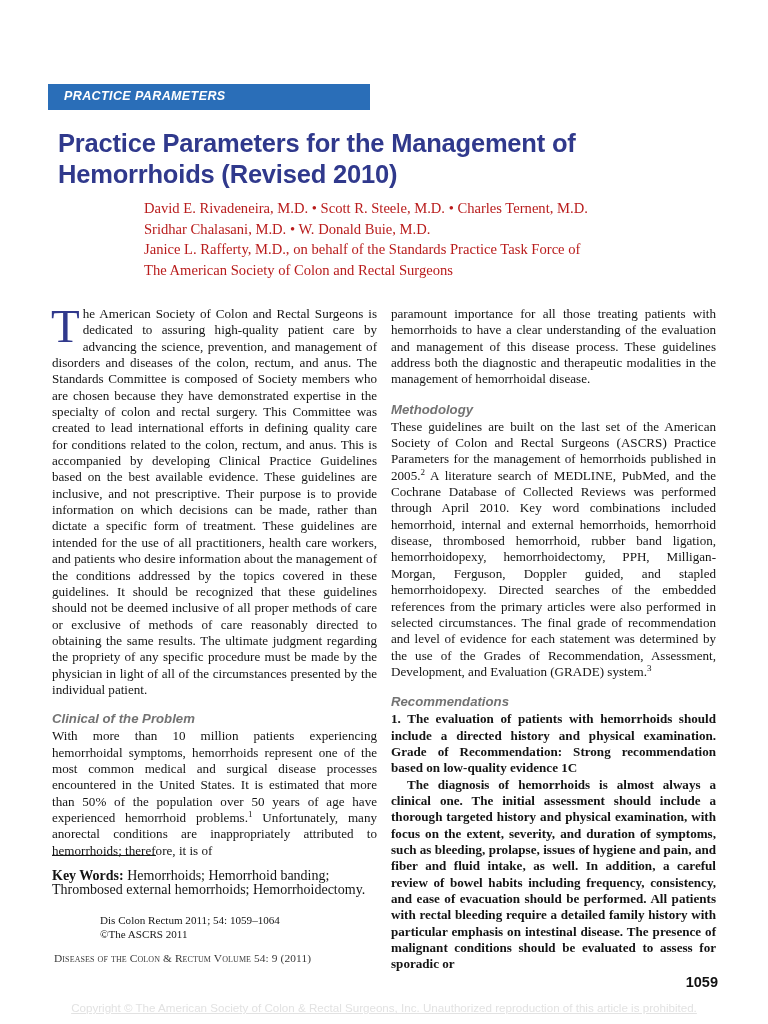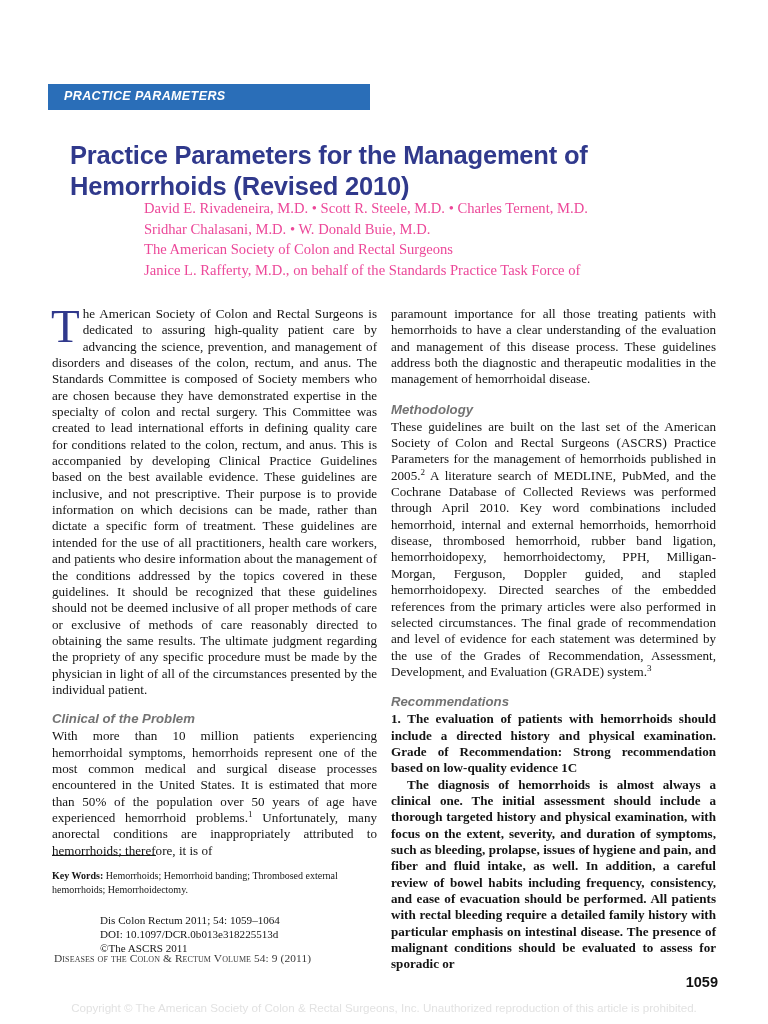--- a/index.html
+++ b/index.html
@@ -49,31 +49,31 @@
     position: absolute;
     left: 54px;
     top: 124px;
     width: 620px;
     font-family: "Liberation Sans", "DejaVu Sans", sans-serif;
     font-weight: bold;
     font-size: 25.5px;
     line-height: 31px;
     letter-spacing: -0.2px;
     color: #30398c;
-    margin: 16px;
+    margin: 4px;
   }
 
   .authors {
     position: absolute;
     left: 144px;
     top: 198px;
     width: 540px;
     font-size: 14.6px;
     line-height: 20.5px;
-    color: #ec4899;
+    color: #b91c1c;
   }
   .authors .line { white-space: nowrap; }
 
   
   .col {
     position: absolute;
     top: 306px;
     width: 325px;
     font-size: 13.1px;
     line-height: 16.35px;
@@ -135,21 +135,21 @@
     top: 855px;
     width: 325px;
   }
   .kw-rule {
     width: 104px;
     height: 1px;
     background: #1a1a1a;
     margin-bottom: 13px;
   }
   .kw-text {
-    font-size: 10px;
+    font-size: 14px;
     line-height: 14px;
     color: #141414;
     text-align: left;
   }
   .kw-label { font-weight: bold; }
   .cite-text {
     margin-top: 16px;
     font-size: 11.1px;
     line-height: 14.2px;
     color: #141414;
@@ -180,38 +180,39 @@
   .watermark {
     position: absolute;
     left: 0;
     top: 1001px;
     width: 768px;
     text-align: center;
     font-family: "Liberation Sans", "DejaVu Sans", sans-serif;
     font-size: 11.6px;
     color: #e2e2e2;
     white-space: nowrap;
+    text-decoration: underline;
   }
 </style>
 </head>
 <body>
 
 <div class="page">
 
   <div class="kicker-bar">
     <span class="kicker-text">PRACTICE PARAMETERS</span>
   </div>
 
   <h1 class="article-title">Practice Parameters for the Management of Hemorrhoids (Revised 2010)</h1>
 
   <div class="authors">
     <div class="line">David E. Rivadeneira, M.D. • Scott R. Steele, M.D. • Charles Ternent, M.D.</div>
     <div class="line">Sridhar Chalasani, M.D. • W. Donald Buie, M.D.</div>
+    <div class="line">Janice L. Rafferty, M.D., on behalf of the Standards Practice Task Force of</div>
     <div class="line">The American Society of Colon and Rectal Surgeons</div>
-    <div class="line">Janice L. Rafferty, M.D., on behalf of the Standards Practice Task Force of</div>
   </div>
 
   <div class="col col-left">
     <p class="dropcap-para">The American Society of Colon and Rectal Surgeons is dedicated to assuring high-quality patient care by advancing the science, prevention, and management of disorders and diseases of the colon, rectum, and anus. The Standards Committee is composed of Society members who are chosen because they have demonstrated expertise in the specialty of colon and rectal surgery. This Committee was created to lead international efforts in defining quality care for conditions related to the colon, rectum, and anus. This is accompanied by developing Clinical Practice Guidelines based on the best available evidence. These guidelines are inclusive, and not prescriptive. Their purpose is to provide information on which decisions can be made, rather than dictate a specific form of treatment. These guidelines are intended for the use of all practitioners, health care workers, and patients who desire information about the management of the conditions addressed by the topics covered in these guidelines. It should be recognized that these guidelines should not be deemed inclusive of all proper methods of care or exclusive of methods of care reasonably directed to obtaining the same results. The ultimate judgment regarding the propriety of any specific procedure must be made by the physician in light of all of the circumstances presented by the individual patient.</p>
 
     <h2 class="section-head">Clinical of the Problem</h2>
 
     <p><span>With more than 10 million patients experiencing hemorrhoidal symptoms, hemorrhoids represent one of the most common medical and surgical disease processes encountered in the United States. It is estimated that more than 50% of the population over 50 years of age have experienced hemorrhoid problems.</span><sup>1</sup><span> Unfortunately, many anorectal conditions are inappropriately attributed to hemorrhoids; therefore, it is of</span></p>
   </div>
 
@@ -226,21 +227,20 @@
 
     <p class="rec-bold">1. The evaluation of patients with hemorrhoids should include a directed history and physical examination. Grade of Recommendation: Strong recommendation based on low-quality evidence 1C</p>
     <p class="indent">The diagnosis of hemorrhoids is almost always a clinical one. The initial assessment should include a thorough targeted history and physical examination, with focus on the extent, severity, and duration of symptoms, such as bleeding, prolapse, issues of hygiene and pain, and fiber and fluid intake, as well. In addition, a careful review of bowel habits including frequency, consistency, and ease of evacuation should be performed. All patients with rectal bleeding require a detailed family history with particular emphasis on intestinal disease. The presence of malignant conditions should be evaluated to assess for sporadic or</p>
   </div>
 
   <div class="kw-block">
     <div class="kw-rule"></div>
     <div class="kw-text"><span class="kw-label">Key Words:</span><span> Hemorrhoids; Hemorrhoid banding; Thrombosed external hemorrhoids; Hemorrhoidectomy.</span></div>
     <div class="cite-text">
       <div>Dis Colon Rectum 2011; 54: 1059–1064</div>
-      <div>DOI: 10.1097/DCR.0b013e318225513d</div>
       <div>©The ASCRS 2011</div>
     </div>
   </div>
 
   <div class="journal-line">Diseases of the Colon &amp; Rectum Volume 54: 9 (2011)</div>
   <div class="page-number">1059</div>
   <div class="watermark">Copyright © The American Society of Colon &amp; Rectal Surgeons, Inc. Unauthorized reproduction of this article is prohibited.</div>
 
 </div>
 

